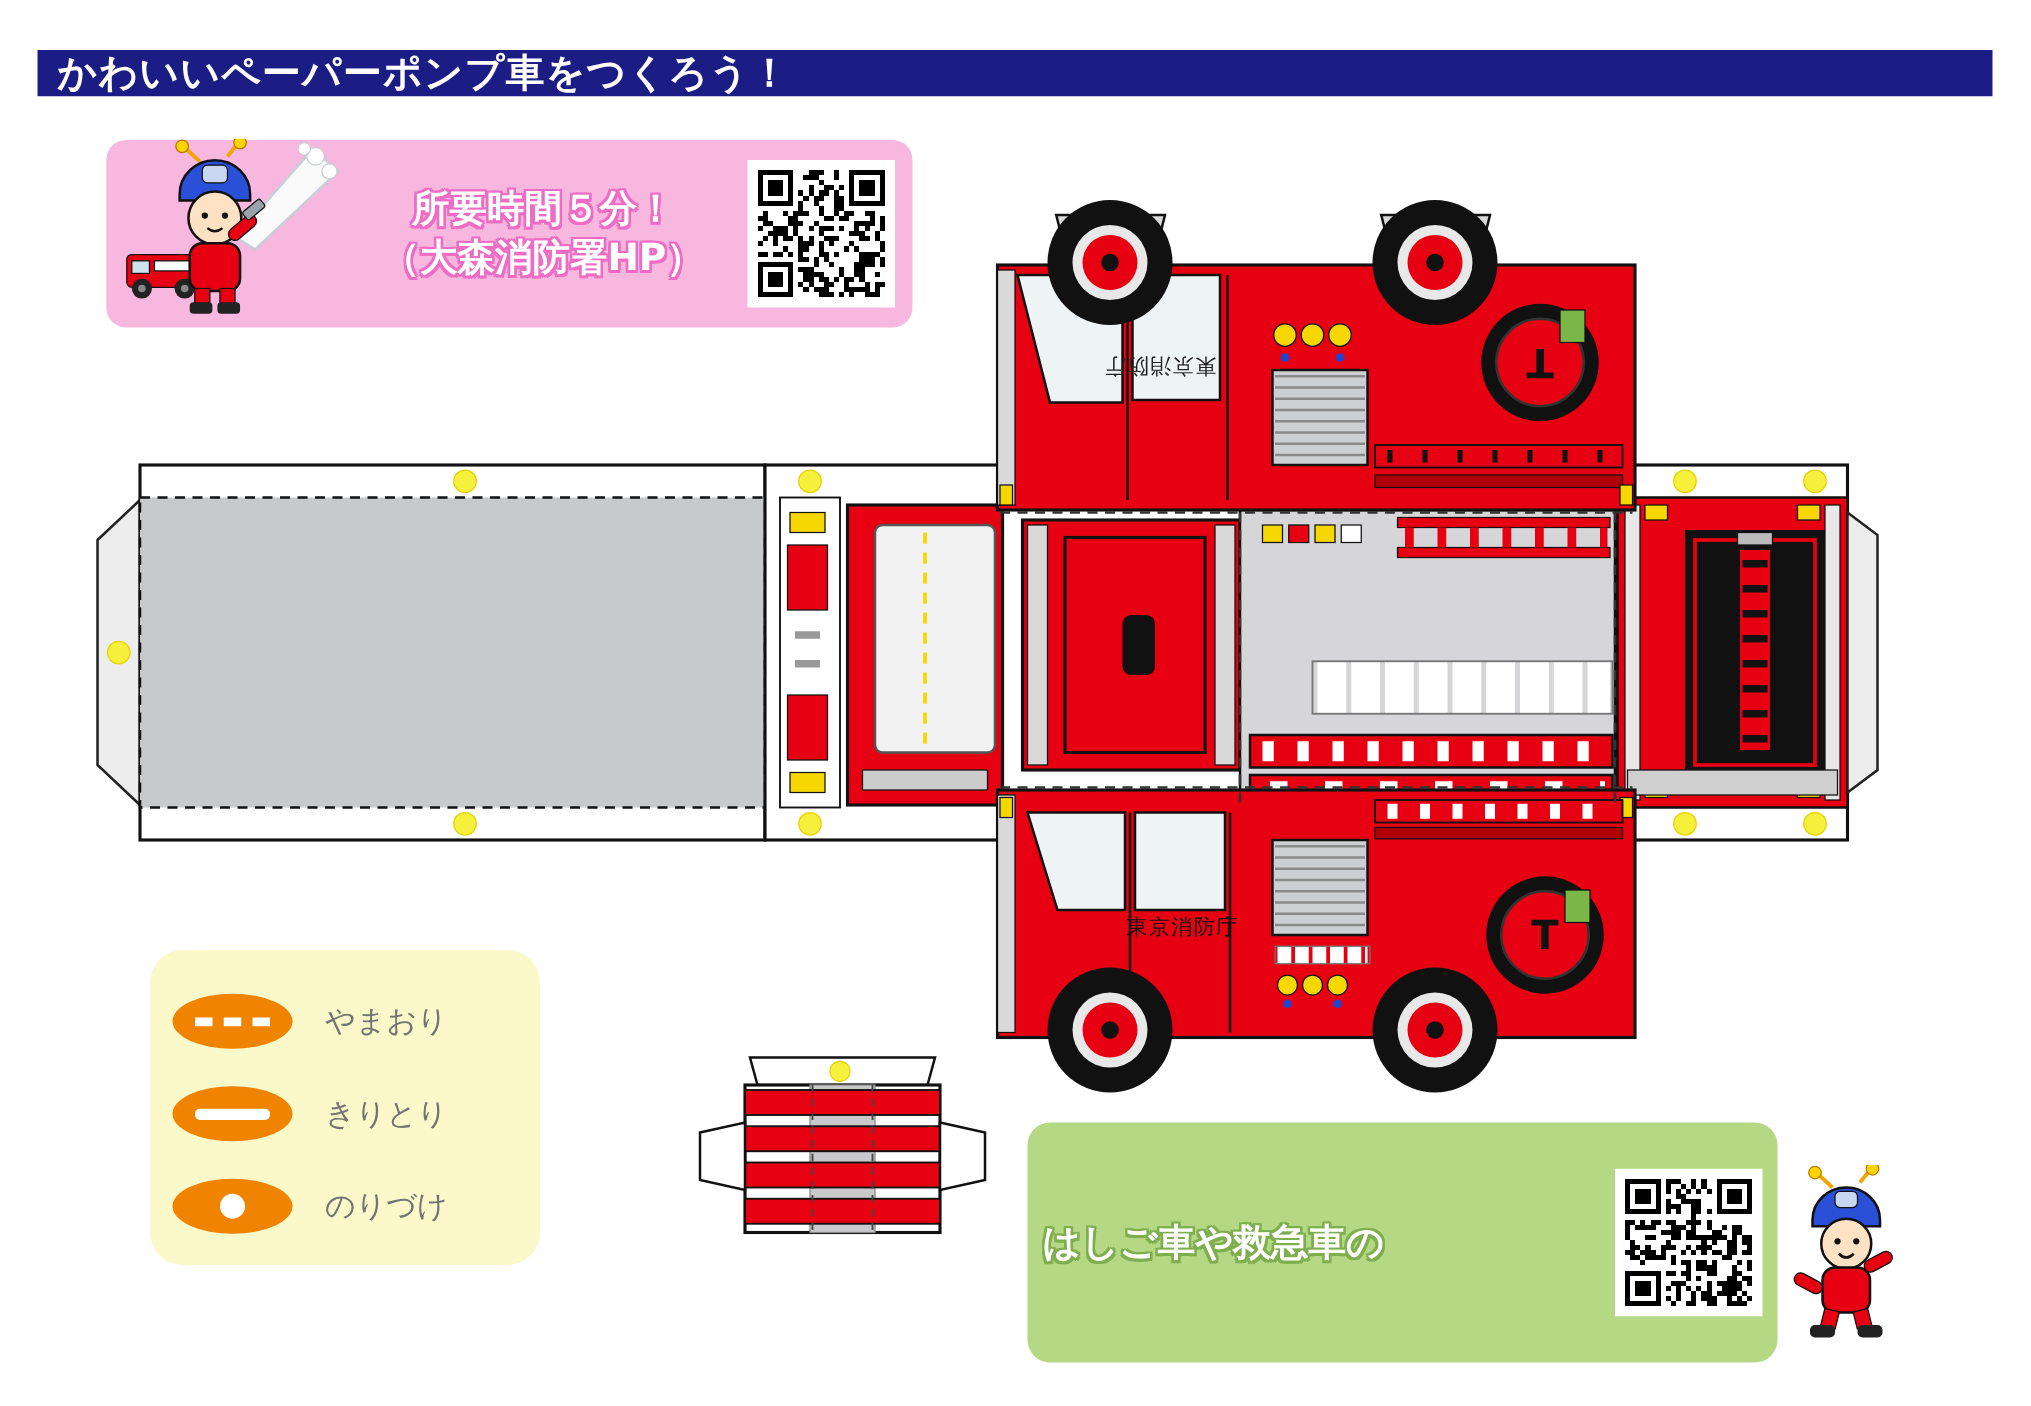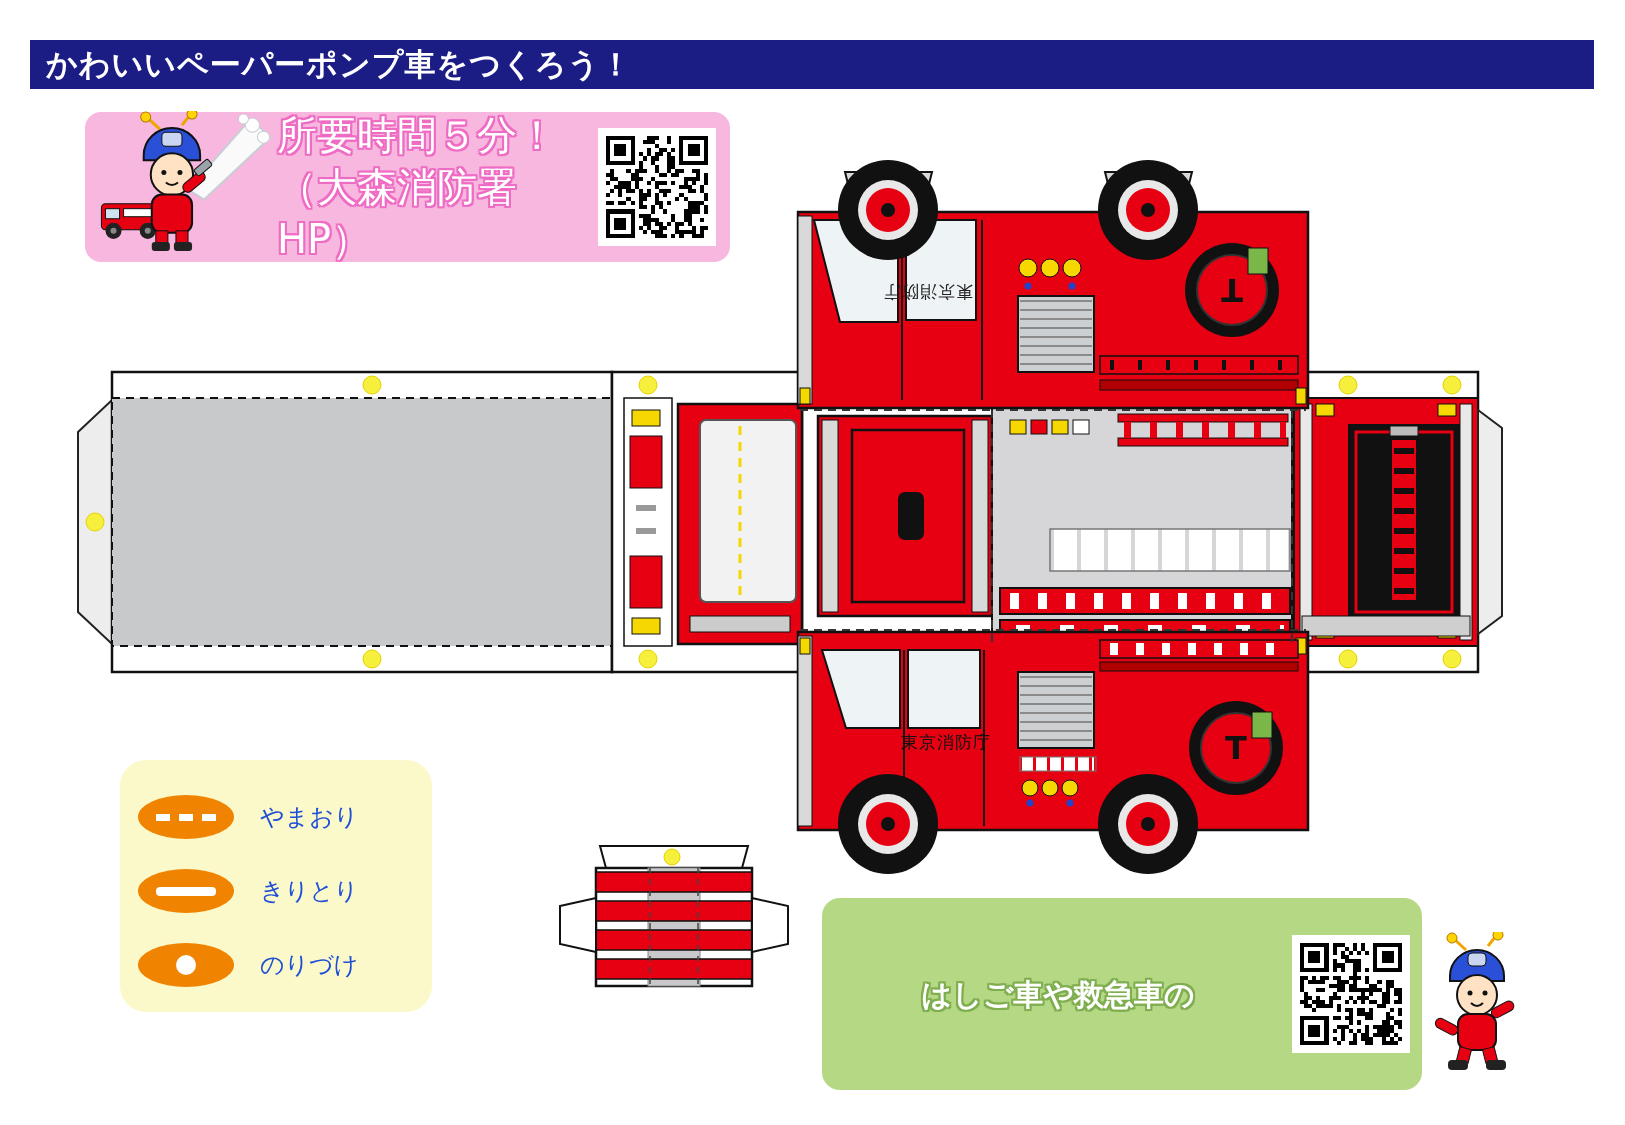--- a/index.html
+++ b/index.html
@@ -1,58 +1,58 @@
 <!DOCTYPE html>
 <html><head>
 <meta charset="utf-8">
 <style>
   * { margin:0; padding:0; box-sizing:border-box; }
   html,body { background:#fff; }
   body { font-family:"DejaVu Sans","Liberation Sans",sans-serif; }
   #canvas { position:relative; width:1625px; height:1125px; background:#fff; overflow:hidden; }
 
   
-  .banner { position:absolute; left:30px; top:40px; width:1564px; height:49px;
+  .banner { position:absolute; left:30px; top:40px; width:1564px; height:37px;
             background:#1c1c85; display:flex; align-items:center; padding-left:16px; }
   .banner h1 { color:#fff; font-size:31px; font-weight:bold; letter-spacing:1px; }
 
   
   .info-box { position:absolute; left:85px; top:112px; width:645px; height:150px;
               background:#f8b7de; border-radius:16px; display:flex; align-items:center;
               padding:0 14px; gap:6px; }
-  .info-text { flex:1; text-align:left; color:#fff; font-weight:normal; font-size:40px;
+  .info-text { flex:1; text-align:center; color:#fff; font-weight:bold; font-size:30px;
                line-height:1.3; }
   .outline-pink { text-shadow:-2px -2px 0 #ee6cc4,2px -2px 0 #ee6cc4,-2px 2px 0 #ee6cc4,
                   2px 2px 0 #ee6cc4,-2px 0 0 #ee6cc4,2px 0 0 #ee6cc4,0 -2px 0 #ee6cc4,0 2px 0 #ee6cc4; }
   .mascot-left { width:172px; height:146px; flex:0 0 auto; margin-top:-6px; }
 
   
   .promo-box { position:absolute; left:822px; top:898px; width:600px; height:192px;
                background:#b5d884; border-radius:18px; display:flex; align-items:center;
                padding:0 12px; gap:10px; }
-  .promo-text { flex:1; text-align:center; color:#fff; font-weight:bold; font-size:30px;
+  .promo-text { flex:1; color:#fff; font-weight:bold; font-size:30px;
                 line-height:1.3; }
   .outline-green { text-shadow:-2px -2px 0 #7fae4f,2px -2px 0 #7fae4f,-2px 2px 0 #7fae4f,
                    2px 2px 0 #7fae4f,-2px 0 0 #7fae4f,2px 0 0 #7fae4f,0 -2px 0 #7fae4f,0 2px 0 #7fae4f; }
   .mascot-right { position:absolute; left:1428px; top:932px; width:92px; height:145px; }
 
   
   .qr { width:118px; height:118px; background:#fff; padding:6px; flex:0 0 auto; }
   .qr svg { width:100%; height:100%; display:block; }
 
   
   .legend { position:absolute; left:120px; top:760px; width:312px; height:252px;
             background:#fbf9c9; border-radius:26px; padding:26px 0 0 18px; }
   .legend-row { display:flex; align-items:center; gap:26px; height:62px; margin-bottom:12px; }
   .pill { width:96px; height:44px; background:#f08300; border-radius:50%;
           display:flex; align-items:center; justify-content:center; }
   .mark-dashed { width:60px; border-top:7px dashed #fff; }
   .mark-solid { width:60px; height:9px; background:#fff; border-radius:4px; }
   .mark-dot { width:20px; height:20px; background:#fff; border-radius:50%; }
-  .legend-label { font-size:24px; color:#1d4ed8; font-weight:500; }
+  .legend-label { font-size:24px; color:#737373; font-weight:500; }
 
   
   .net { position:absolute; left:0; top:0; width:1625px; height:1125px; }
   .net text { font-family:"DejaVu Sans","Liberation Sans",sans-serif; }
 </style>
 </head>
 <body>
 
 <div id="canvas">
 

